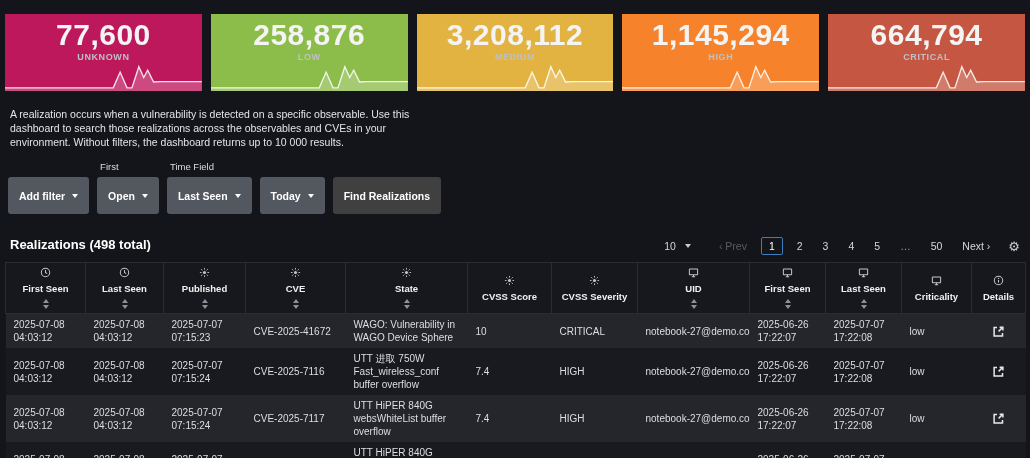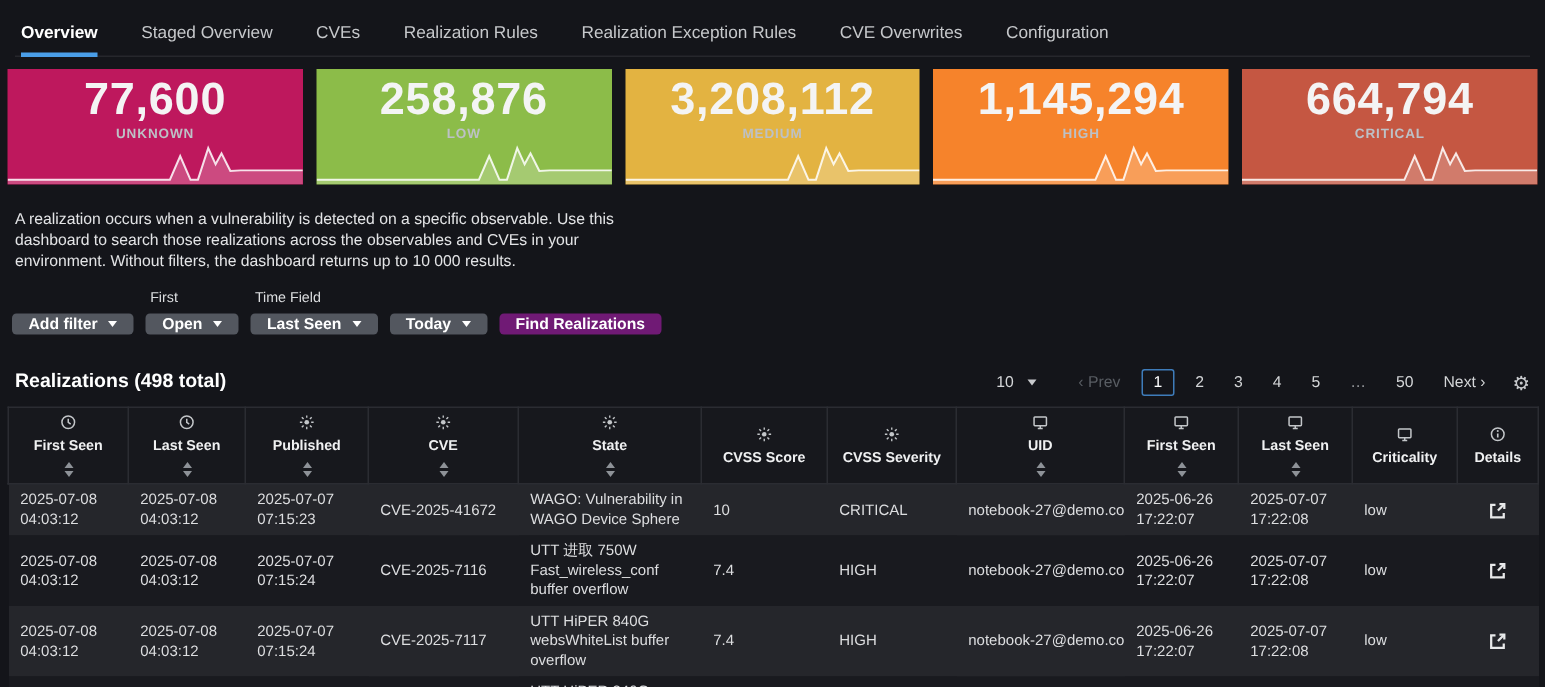--- a/index.html
+++ b/index.html
@@ -24,28 +24,28 @@
   .card .val { font-size:30px; font-weight:bold; color:#f4f4f4; margin-top:5px; line-height:32px; letter-spacing:.5px; }
   .card .lbl { font-size:9px; font-weight:bold; color:#bdc1c6; letter-spacing:.6px; margin-top:1px; }
   .card svg.spark { position:absolute; left:0; right:0; bottom:0; width:100%; height:27px; display:block; }
   
   .desc { margin:9px 10px 0 10px; width:404px; font-size:10.5px; line-height:14px; color:#e3e4e6; }
   
   .filters { display:flex; align-items:flex-end; gap:8px; margin:12px 0 0 8px; }
   .fgroup { display:flex; flex-direction:column; }
   .flabel { font-size:9.5px; color:#dcdee0; margin:0 0 5px 3px; height:11px; }
   .btn {
-    height:14px; padding:0 11px; border:none; border-radius:3px;
+    height:37px; padding:0 11px; border:none; border-radius:3px;
     background:#53575f; color:#fff; font-size:10.5px; font-weight:bold;
     font-family:"Liberation Sans", sans-serif;
     display:inline-flex; align-items:center; cursor:pointer; white-space:nowrap;
   }
   .btn .caret { display:inline-block; width:0; height:0; margin-left:7px;
     border-left:3.5px solid transparent; border-right:3.5px solid transparent; border-top:4px solid #fff; }
-  .btn.green { background:#701a75; }
+  .btn.green { background:#404040; }
   
   .results-bar { display:flex; justify-content:space-between; align-items:flex-end; margin:23px 10px 7px 10px; }
   .results-title { font-size:13px; font-weight:bold; color:#fff; align-self:flex-start; }
   .pager { display:flex; align-items:center; font-size:10.5px; color:#d4d6d8; }
   .per-page { display:flex; align-items:center; margin-right:18px; cursor:pointer; }
   .per-page .caret { display:inline-block; width:0; height:0; margin-left:9px;
     border-left:3.5px solid transparent; border-right:3.5px solid transparent; border-top:4px solid #c8cacd; }
   .pg { padding:2px 6px; margin:0 4px; cursor:pointer; }
   .pg.disabled { color:#595d63; cursor:default; }
   .pg.active { border:1px solid #3e7cba; border-radius:2px; padding:2px 7px; color:#fff; }
@@ -72,29 +72,20 @@
   tbody tr:nth-child(odd)  { background:#25262b; }
   tbody tr:nth-child(even) { background:#191a1f; }
   td.nowrap { white-space:nowrap; overflow:hidden; }
   td.details { text-align:center; }
   .ext-link { width:15px; height:15px; color:#e8e9ea; cursor:pointer; display:inline-block; vertical-align:middle; }
 </style>
 </head>
 <body>
 
 <div class="hdr">
-  <div class="tabs">
-    <div class="tab active">Overview</div>
-    <div class="tab">Staged Overview</div>
-    <div class="tab">CVEs</div>
-    <div class="tab">Realization Rules</div>
-    <div class="tab">Realization Exception Rules</div>
-    <div class="tab">CVE Overwrites</div>
-    <div class="tab">Configuration</div>
-  </div>
 </div>
 
 <div class="cards">
 
   <div class="card" style="background-color: #be185d;">
     <div class="val">77,600</div>
     <div class="lbl">UNKNOWN</div>
     <svg class="spark" viewBox="0 0 200 30" preserveAspectRatio="none">
       <path d="M0,26.5 H110 L117,9 L124,26.5 H129 L136,3 L141,15 L145,7 L151,20 L158,19.5 H200 V30 H0 Z" fill="rgba(255,255,255,0.22)"></path>
       <path d="M0,26.5 H110 L117,9 L124,26.5 H129 L136,3 L141,15 L145,7 L151,20 L158,19.5 H200" fill="none" stroke="rgba(255,255,255,0.85)" stroke-width="1.4"></path>

